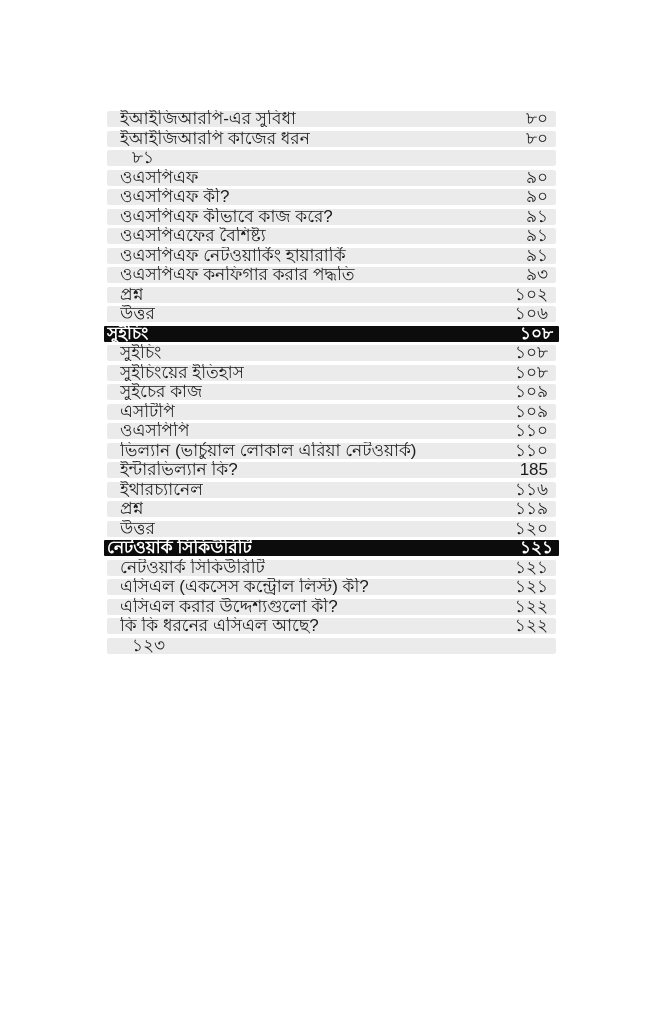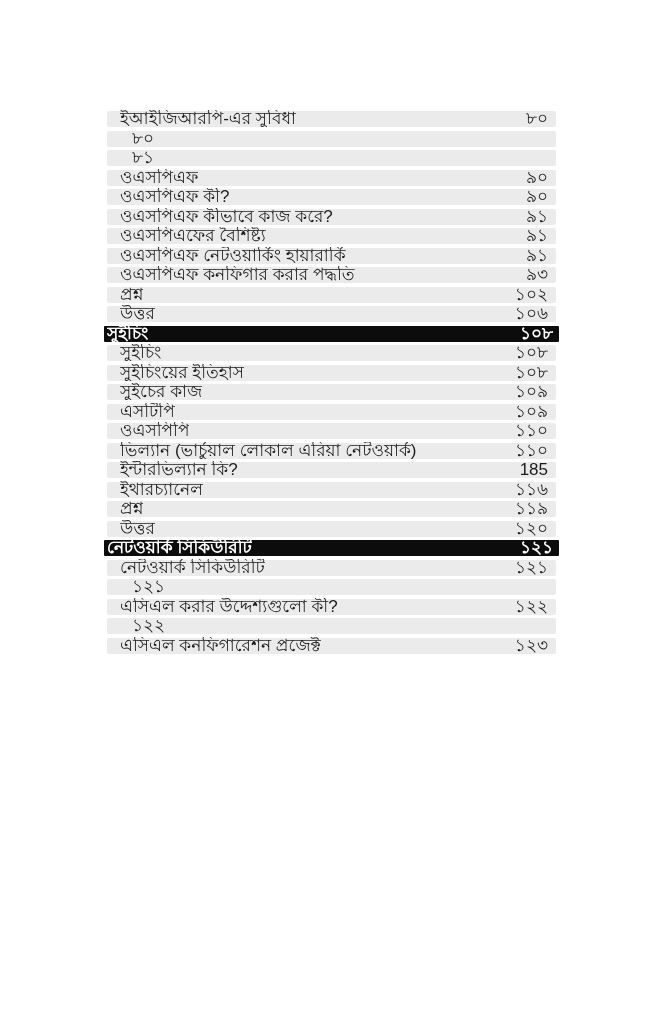--- a/index.html
+++ b/index.html
@@ -60,20 +60,21 @@
 </head>
 <body>
 
 <div class="page">
   <div class="toc" id="toc-list">
       <div class="toc-row">
         <span class="title">ইআইজিআরপি-এর সুবিধা</span>
         <span class="pagenum">৮০</span>
       </div>
       <div class="toc-row">
+        <span class="title">ইআইজিআরপি কাজের ধরন</span>
         <span class="pagenum">৮০</span>
       </div>
       <div class="toc-row">
         <span class="pagenum">৮১</span>
       </div>
       <div class="toc-row">
         <span class="title">ওএসপিএফ</span>
         <span class="pagenum">৯০</span>
       </div>
       <div class="toc-row">
@@ -150,27 +151,28 @@
       </div>
       <div class="toc-row section">
         <span class="title">নেটওয়ার্ক সিকিউরিটি</span>
         <span class="pagenum">১২১</span>
       </div>
       <div class="toc-row">
         <span class="title">নেটওয়ার্ক সিকিউরিটি</span>
         <span class="pagenum">১২১</span>
       </div>
       <div class="toc-row">
+        <span class="title">এসিএল (একসেস কন্ট্রোল লিস্ট) কী?</span>
         <span class="pagenum">১২১</span>
       </div>
       <div class="toc-row">
         <span class="title">এসিএল করার উদ্দেশ্যগুলো কী?</span>
         <span class="pagenum">১২২</span>
       </div>
       <div class="toc-row">
+        <span class="title">কি কি ধরনের এসিএল আছে?</span>
         <span class="pagenum">১২২</span>
       </div>
       <div class="toc-row">
-        <span class="title">এসিএল কনফিগারেশন প্রজেক্ট</span>
         <span class="pagenum">১২৩</span>
       </div>
     </div>
 </div>
 
 </body></html>

